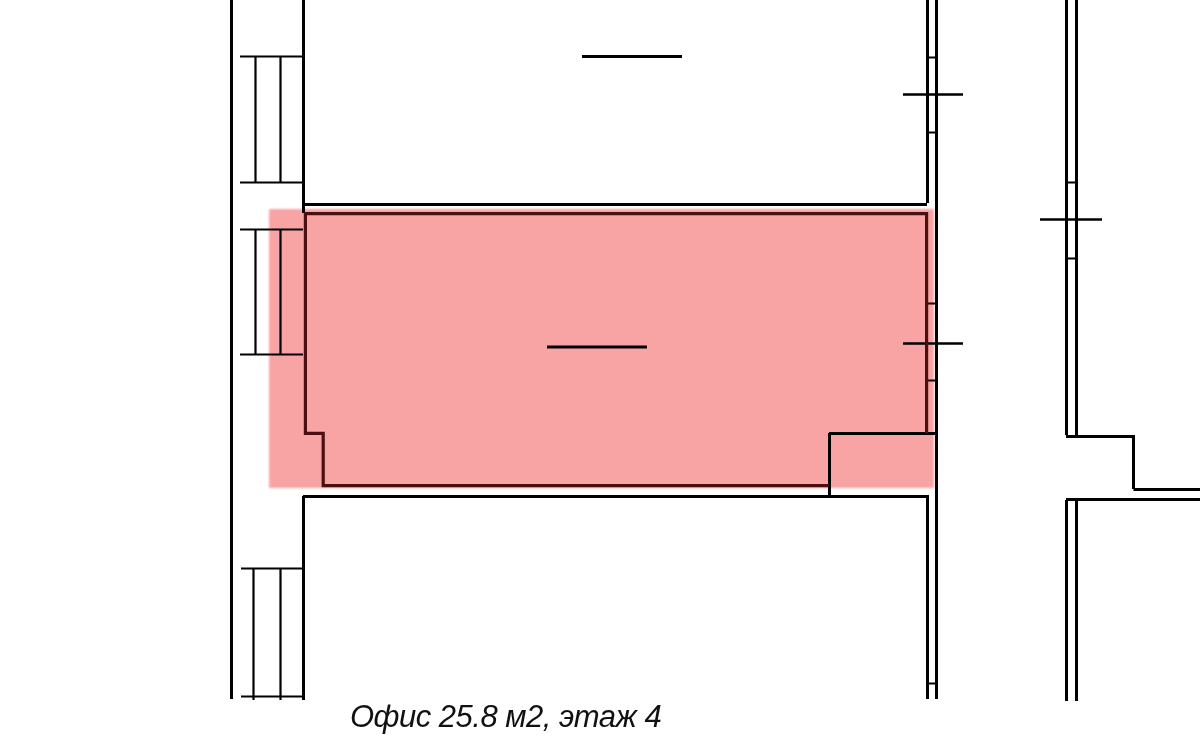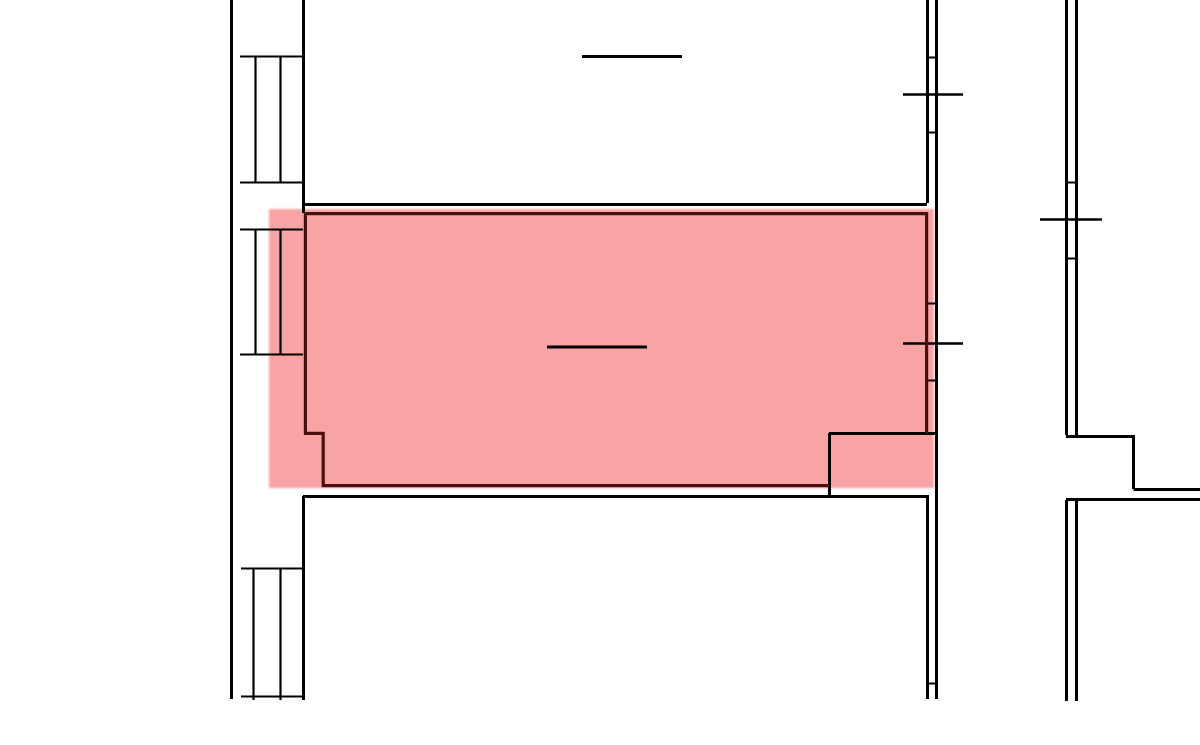--- a/index.html
+++ b/index.html
@@ -92,14 +92,15 @@
       <path class="thinline" d="M926 57.5 H938 M926 132.5 H938 M926 303.5 H938 M926 380.5 H938 M926 683.5 H938"></path>
       <path class="mark" d="M903 94.5 H963 M903 343.5 H963"></path>
       <path class="thinline" d="M1065 182.5 H1078 M1065 258.5 H1078"></path>
       <path class="mark" d="M1040 219.5 H1102"></path>
     </g>
 
     <rect class="highlight-fill" x="269" y="209" width="665" height="279" fill="#f9a4a4"></rect>
     <path class="highlight-outline" d="M829 485.7 L323.2 485.7 L323.2 433.4 L305.4 433.4 L305.4 213.6 L926.6 213.6 L926.6 433.4" stroke="#4c0f0f"></path>
   </svg>
 
+  <div id="caption">Офис 25.8 м2, этаж 4</div>
 
 </div>
 
 </body></html>

